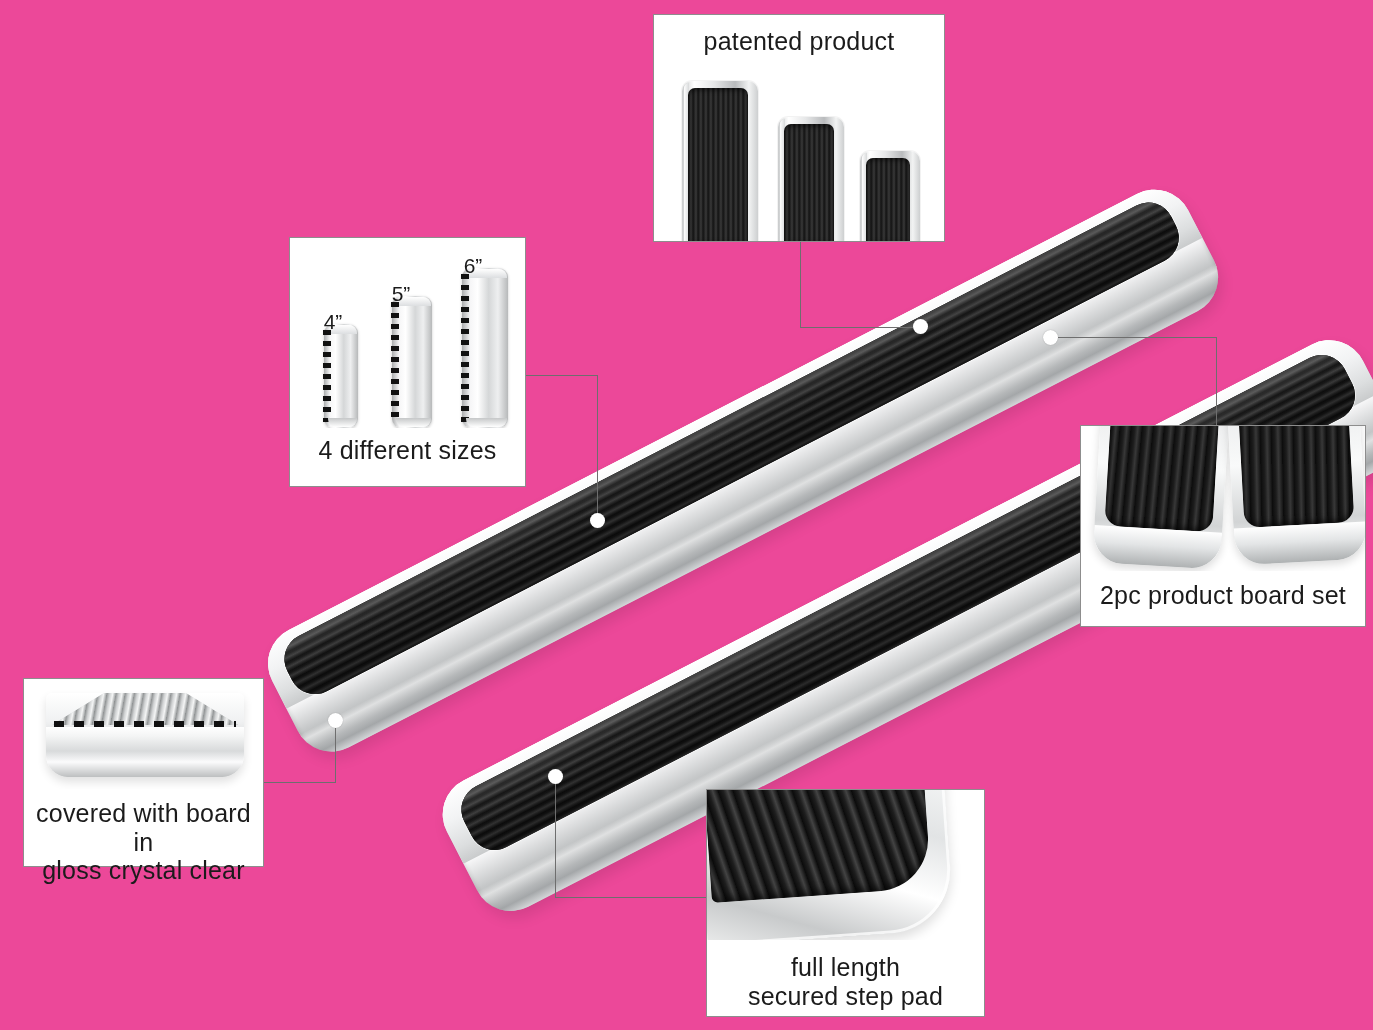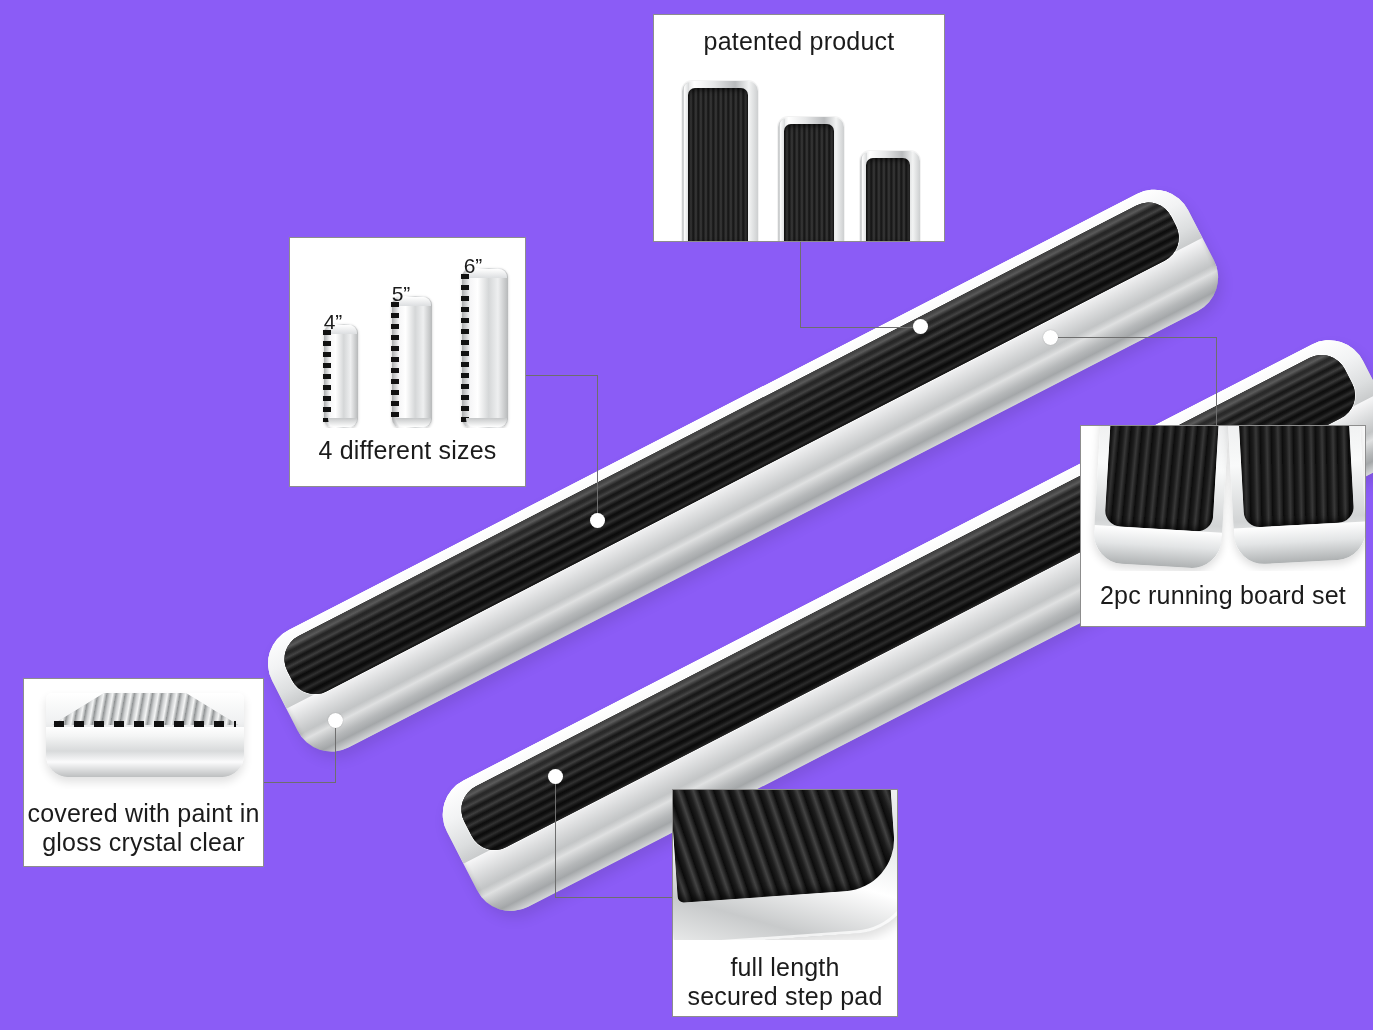--- a/index.html
+++ b/index.html
@@ -5,21 +5,21 @@
 <style>
   html, body {
     margin: 0;
     padding: 0;
     background: #ffffff;
   }
   #stage {
     position: relative;
     width: 1373px;
     height: 1030px;
-    background: #8b5cf6;
+    background: #ec4899;
     overflow: hidden;
     font-family: "Liberation Sans", sans-serif;
     color: #1b1b1b;
     text-decoration: underline;
   }
 
   
   .panel {
     position: absolute;
     border: 1px solid #8d8d8d;
@@ -373,36 +373,36 @@
     <div class="panel-art" style="left:0; right:0; top:0; height:145px;">
       <div class="twin-board" style="left:16px; top:-26px; width:128px; height:166px; transform: rotate(3.4deg);">
         <div class="tb-pad"></div>
         <div class="tb-nose"></div>
       </div>
       <div class="twin-board" style="left:150px; top:-30px; width:132px; height:166px; transform: rotate(-3.1deg);">
         <div class="tb-pad"></div>
         <div class="tb-nose"></div>
       </div>
     </div>
-    <div class="panel-caption" style="top:155px;">2pc running board set</div>
+    <div class="panel-caption" style="top:155px;">2pc product board set</div>
   </div>
 
   <div class="panel" style="left:23px; top:678px; width:241px; height:189px;">
     <div class="panel-art" style="left:0; right:0; top:0; height:110px;">
       <div class="endcap" style="left:22px; top:14px; width:198px; height:84px;">
         <div class="ec-top"></div>
         <div class="ec-teeth"></div>
         <div class="ec-body"></div>
       </div>
     </div>
-    <div class="panel-caption" style="top:120px;">covered with paint in
+    <div class="panel-caption" style="top:120px;">covered with board in
 gloss crystal clear</div>
   </div>
 
-  <div class="panel" style="left:672px; top:789px; width:226px; height:228px;">
+  <div class="panel" style="left:706px; top:789px; width:279px; height:228px;">
     <div class="panel-art" style="left:0; right:0; top:0; height:150px;">
       <div class="corner-board" style="left:-8px; top:-18px; width:250px; height:166px; transform: rotate(-4deg);">
         <div class="cb-pad"></div>
         <div class="cb-rim"></div>
       </div>
     </div>
     <div class="panel-caption" style="top:163px;">full length
 secured step pad</div>
   </div>
 

